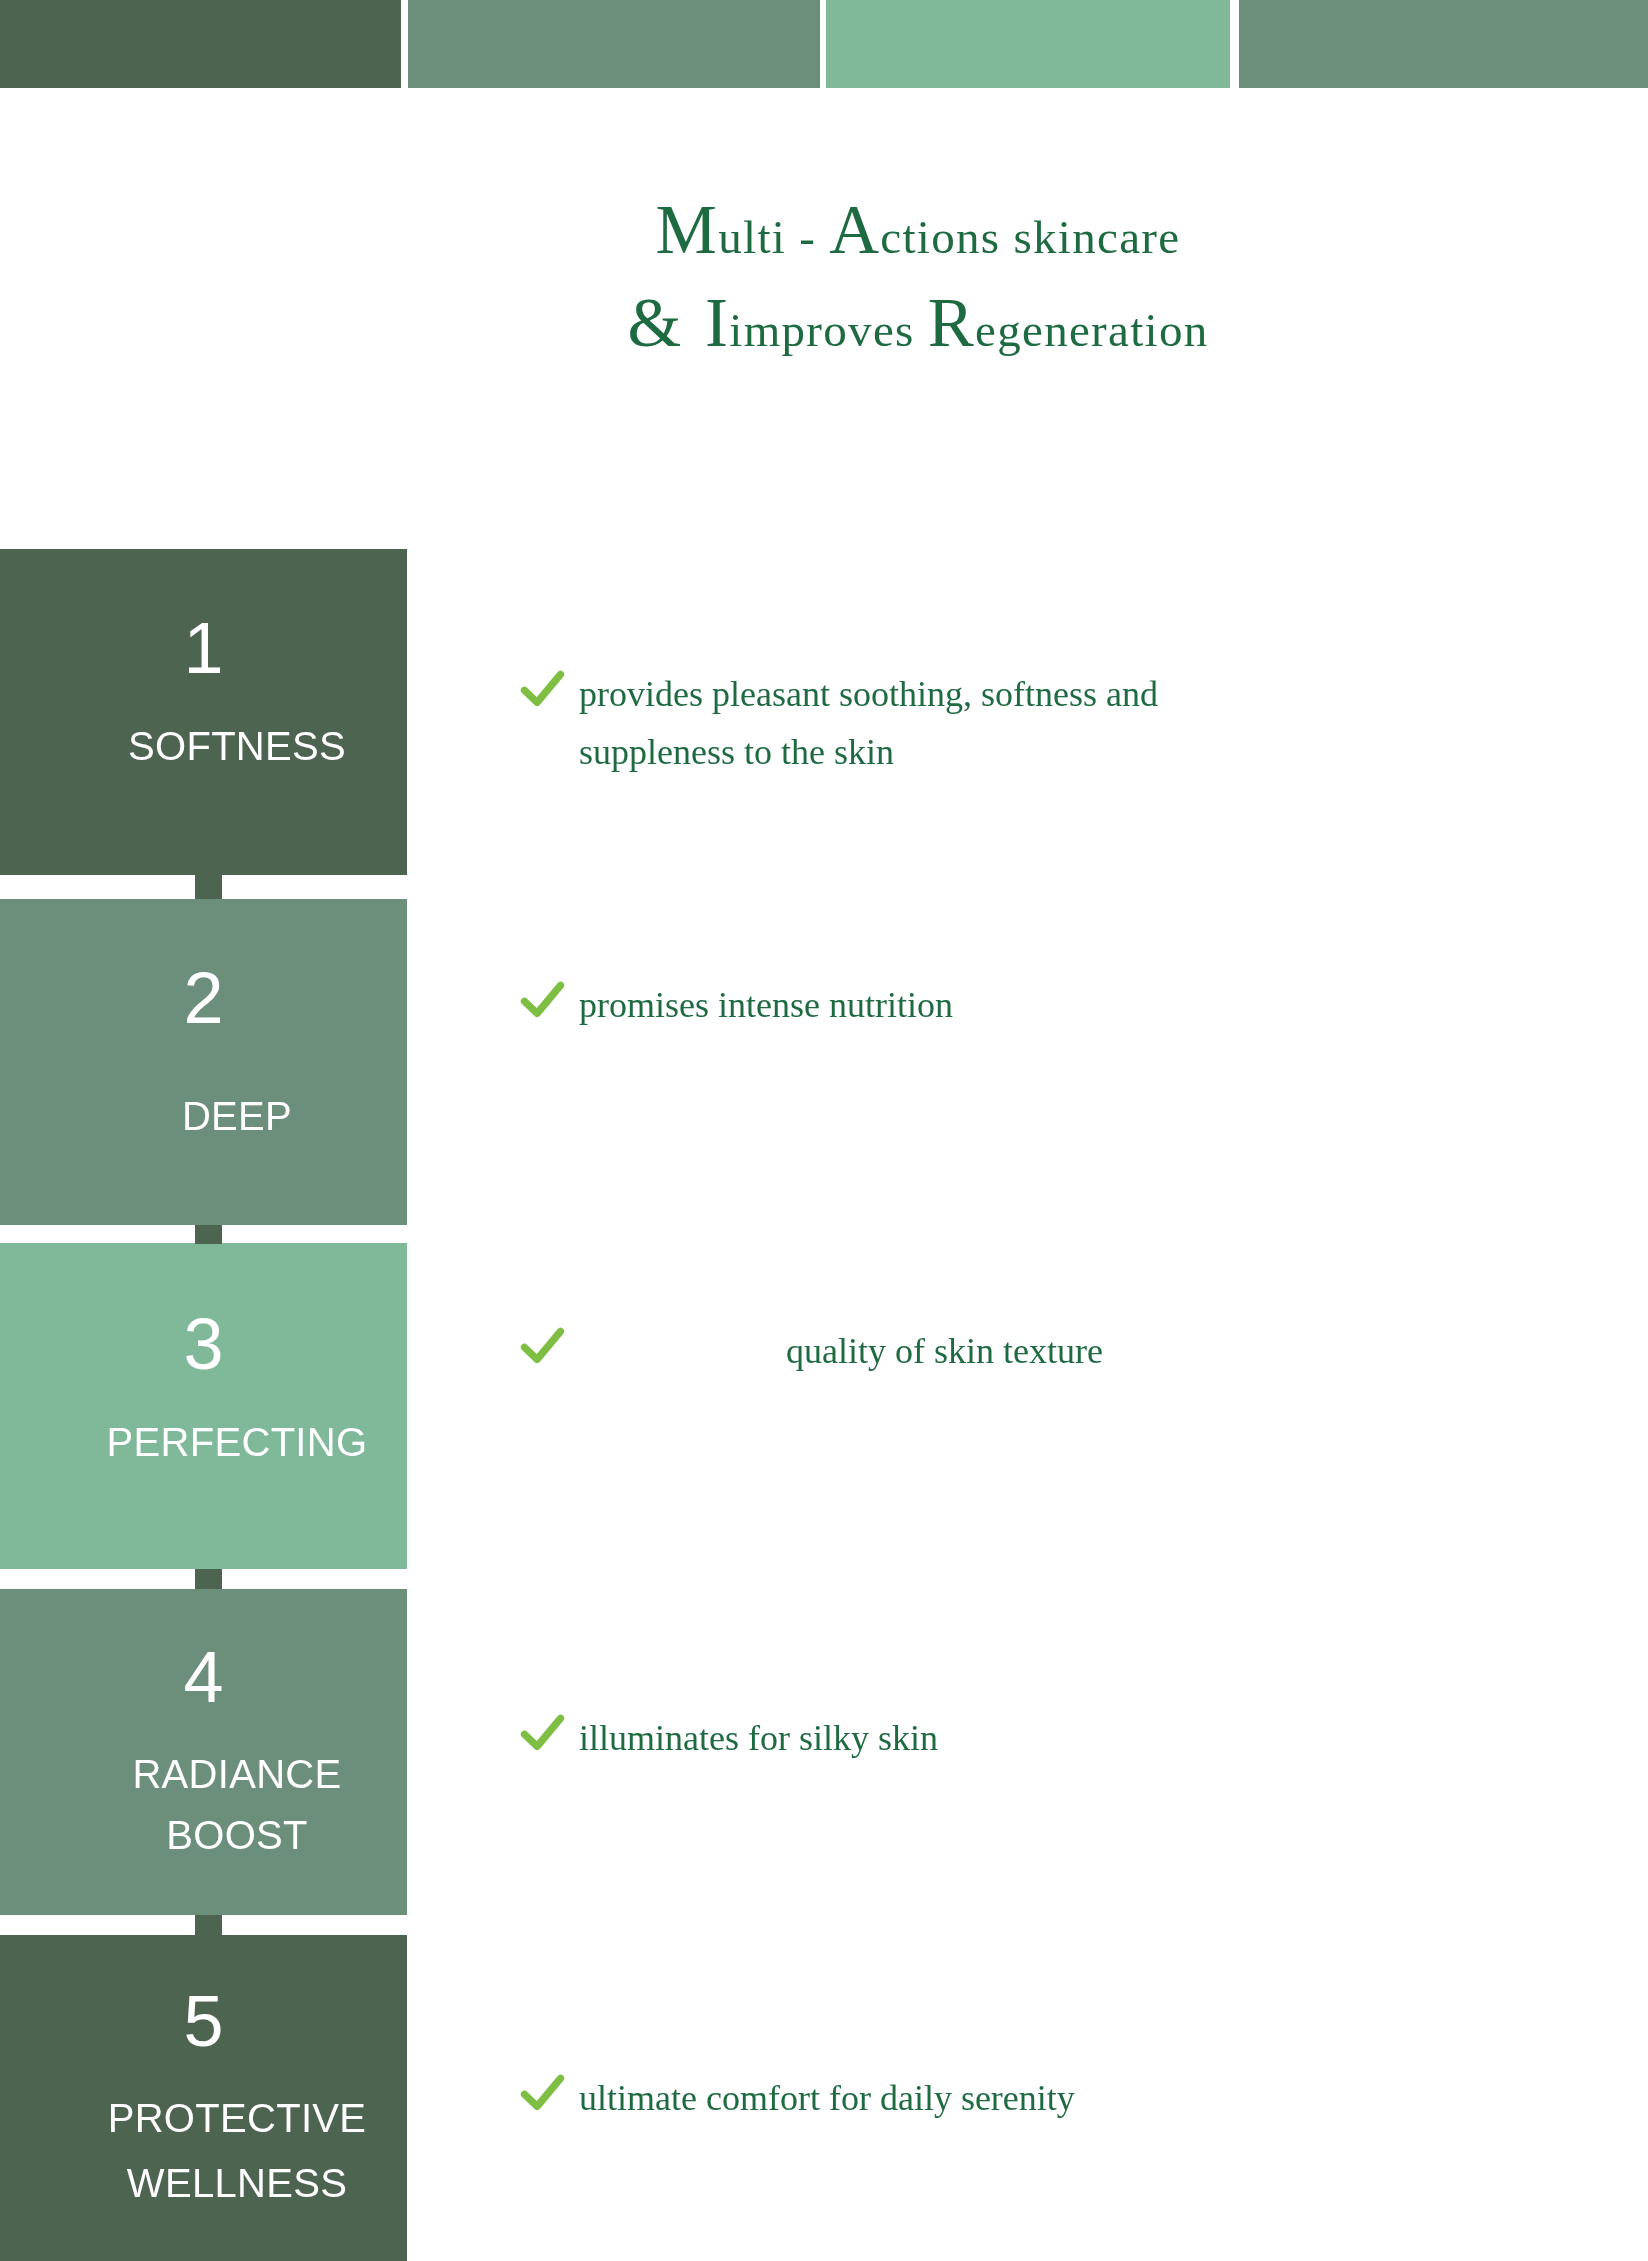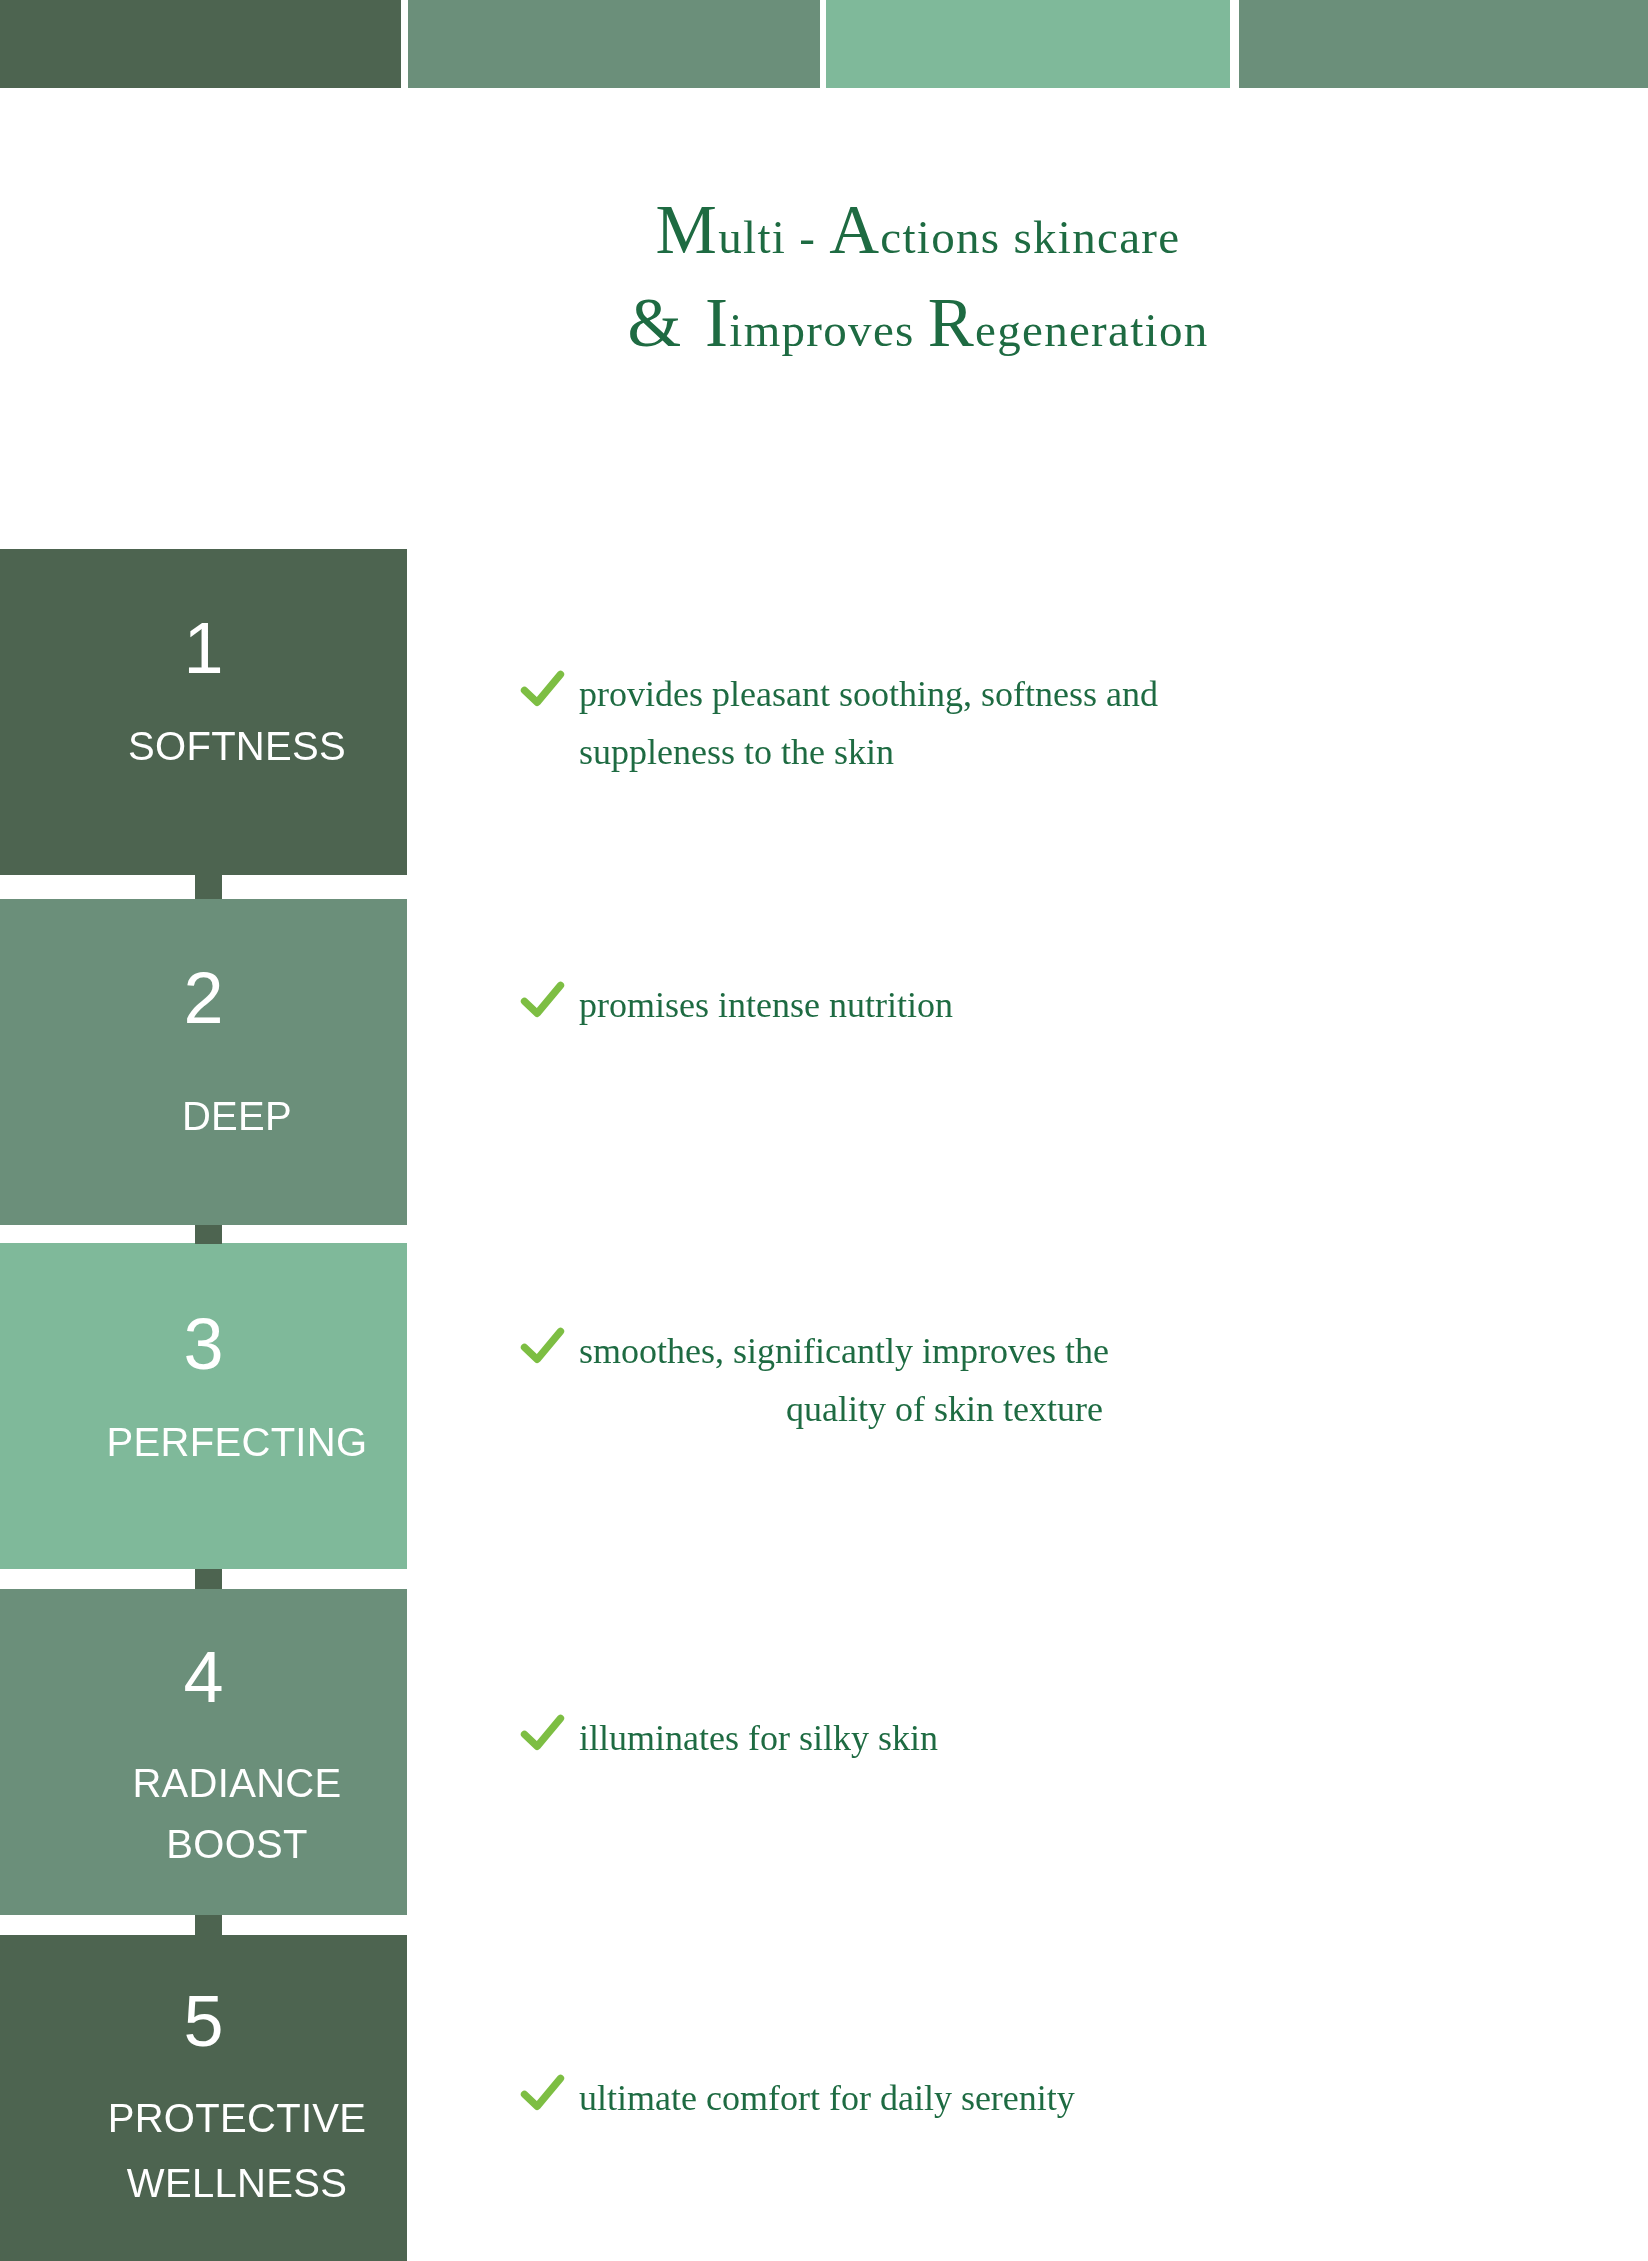--- a/index.html
+++ b/index.html
@@ -149,21 +149,21 @@
     <div class="step-label" style="top: 722px;">SOFTNESS</div>
     <div class="step-box" style="top: 899px; height: 326px; background: rgb(107, 143, 122);"></div>
     <div class="step-num" style="top: 962px;">2</div>
     <div class="step-label" style="top: 1092px;">DEEP</div>
     <div class="step-box" style="top: 1243px; height: 326px; background: rgb(127, 185, 154);"></div>
     <div class="step-num" style="top: 1308px;">3</div>
     <div class="step-label" style="top: 1418px;">PERFECTING</div>
     <div class="step-box" style="top: 1589px; height: 326px; background: rgb(107, 143, 122);"></div>
     <div class="step-num" style="top: 1641px;">4</div>
     <div class="step-label" style="top: 1750px;">
-      <div style="margin-top: 9px;">RADIANCE</div>
+      <div style="margin-top: 0px;">RADIANCE</div>
       <div style="margin-top: 12px;">BOOST</div>
     </div>
     <div class="step-box" style="top: 1935px; height: 326px; background: rgb(77, 100, 80);"></div>
     <div class="step-num" style="top: 1985px;">5</div>
     <div class="step-label" style="top: 2094px;">
       <div style="margin-top: 0px;">PROTECTIVE</div>
       <div style="margin-top: 16px;">WELLNESS</div>
     </div>
     <div class="connector" style="top: 874px; height: 24.6px; background: rgb(77, 100, 80);"></div>
     <div class="connector" style="top: 1225px; height: 18.6px; background: rgb(77, 100, 80);"></div>
@@ -181,21 +181,21 @@
     <div class="benefit b-right" style="top: 976px; color: rgb(30, 107, 66);">
       <div class="check"><svg viewBox="0 0 70 60" width="47" height="40">
           <path d="M8 32 L27 50 L62 8" fill="none" stroke="#7DBE43" stroke-width="11" stroke-linecap="round" stroke-linejoin="round"></path>
         </svg></div>
       <div class="btext"><span class="l1">promises intense nutrition</span></div>
     </div>
     <div class="benefit b-ctr2" style="top: 1322px; color: rgb(30, 107, 66);">
       <div class="check"><svg viewBox="0 0 70 60" width="47" height="40">
           <path d="M8 32 L27 50 L62 8" fill="none" stroke="#7DBE43" stroke-width="11" stroke-linecap="round" stroke-linejoin="round"></path>
         </svg></div>
-      <div class="btext"><span class="l1">smoothes, significantly improves the</span><span class="l2">quality of skin texture</span></div>
+      <div class="btext"><span class="l2">quality of skin texture</span></div>
     </div>
     <div class="benefit b-single" style="top: 1709px; color: rgb(30, 107, 66);">
       <div class="check"><svg viewBox="0 0 70 60" width="47" height="40">
           <path d="M8 32 L27 50 L62 8" fill="none" stroke="#7DBE43" stroke-width="11" stroke-linecap="round" stroke-linejoin="round"></path>
         </svg></div>
       <div class="btext"><span class="l1">illuminates for silky skin</span></div>
     </div>
     <div class="benefit b-single" style="top: 2069px; color: rgb(30, 107, 66);">
       <div class="check"><svg viewBox="0 0 70 60" width="47" height="40">
           <path d="M8 32 L27 50 L62 8" fill="none" stroke="#7DBE43" stroke-width="11" stroke-linecap="round" stroke-linejoin="round"></path>

